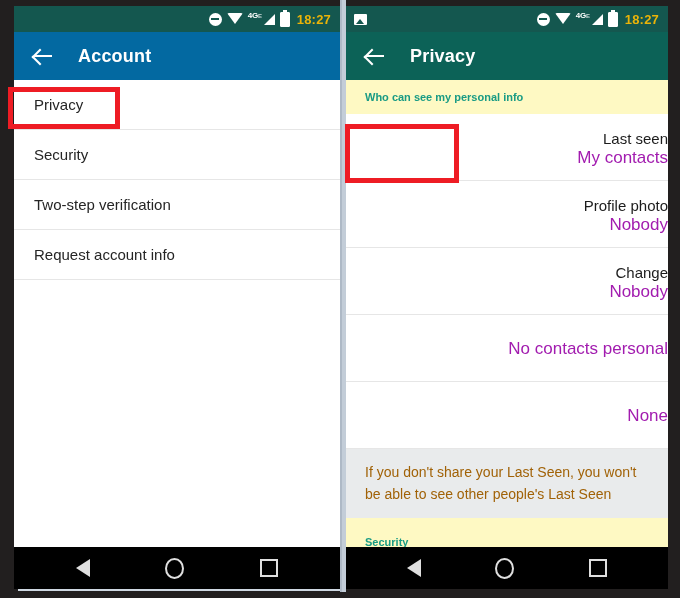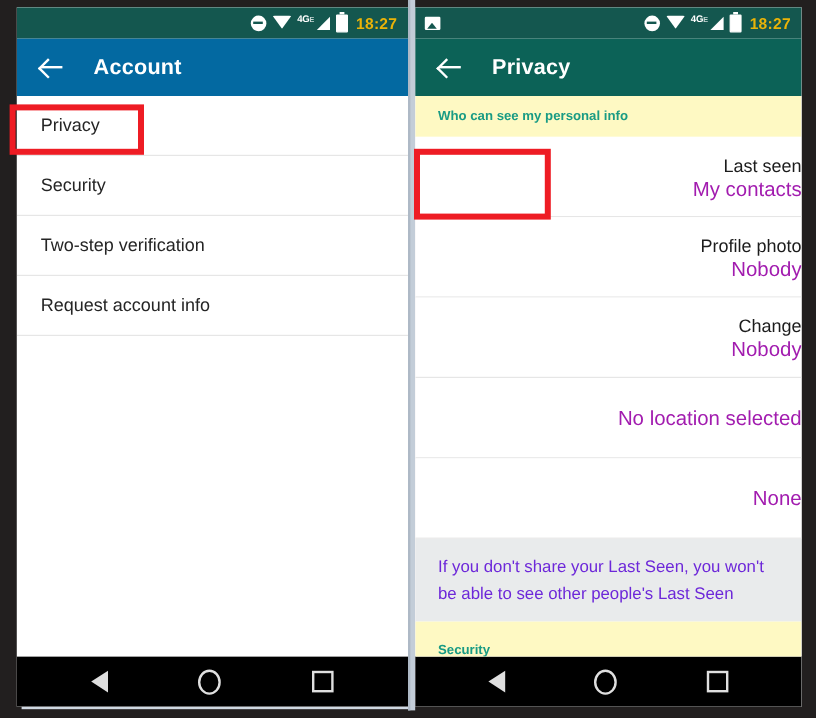--- a/index.html
+++ b/index.html
@@ -258,21 +258,21 @@
   }
   .section-header-msg {
     height: 30px;
     align-items: flex-end;
     padding-bottom: 4px;
   }
 
   .info-banner {
     background: #e9ebec;
     padding: 12px 20px 13px 19px;
-    color: #6d28d9;
+    color: #a16207;
     font-size: 14px;
     line-height: 22px;
   }
 
   .filler { background: #ffffff; flex: 1 1 auto; }
 
   
   .navbar {
     height: 42px;
     background: #000000;
@@ -419,21 +419,21 @@
         <span class="item-title-bold">Profile photo</span>
         <span class="item-sub">Nobody</span>
       </div>
 
       <div class="list-item list-item-two">
         <span class="item-title-bold">Change</span>
         <span class="item-sub">Nobody</span>
       </div>
 
       <div class="list-item list-item-two">
-        <span class="item-sub">No location selected</span>
+        <span class="item-sub">No contacts personal</span>
       </div>
 
       <div class="list-item list-item-two">
         <span class="item-sub">None</span>
       </div>
 
       <div class="info-banner">If you don't share your Last Seen, you won't be able to see other people's Last Seen</div>
 
       <div class="section-header section-header-msg">Security</div>
 

